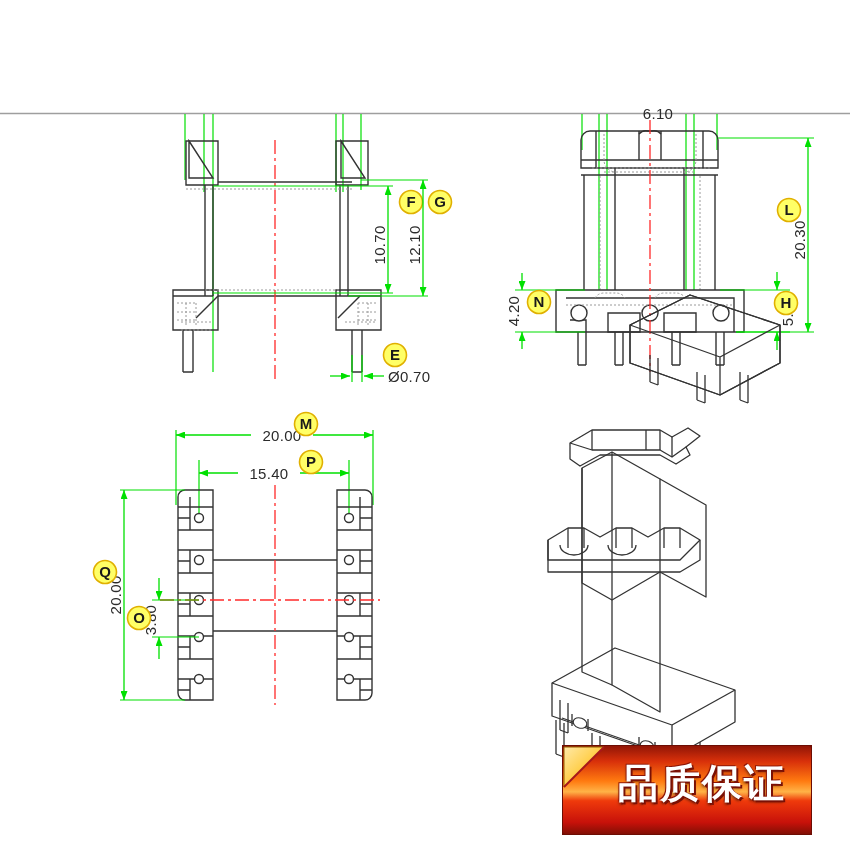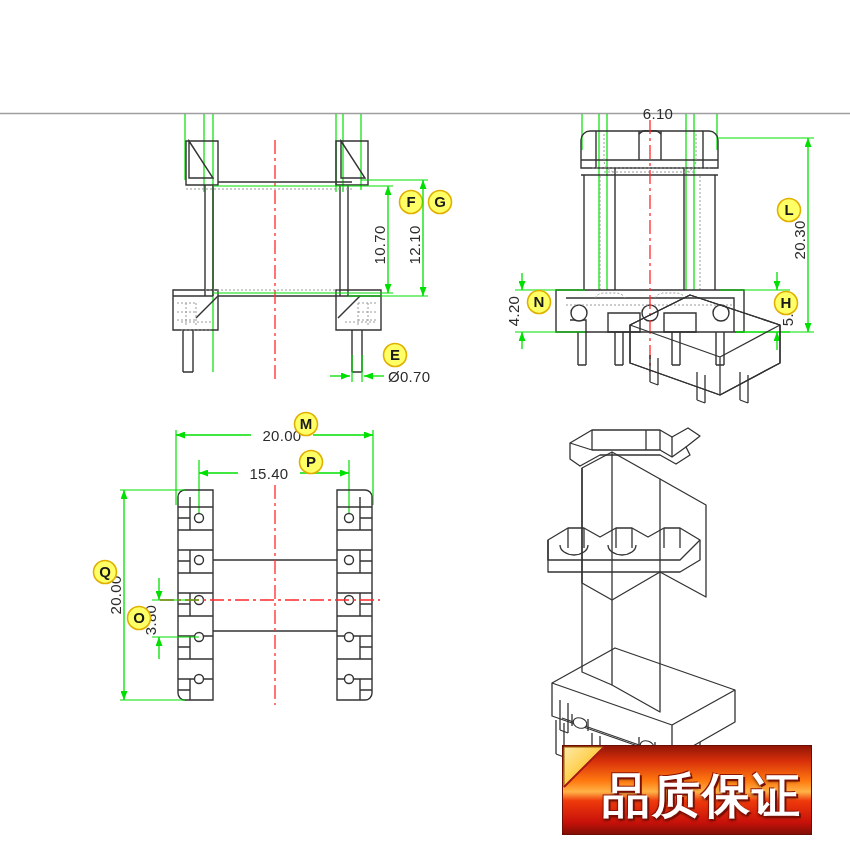--- a/index.html
+++ b/index.html
@@ -5,24 +5,23 @@
   html,body{margin:0;padding:0;background:#fff;}
   body{width:850px;height:850px;overflow:hidden;
        font-family:"Liberation Sans","DejaVu Sans",sans-serif;}
   #sheet{position:relative;width:850px;height:850px;background:#ffffff;}
   svg{display:block;}
   .dimtxt{font-family:"Liberation Sans","DejaVu Sans",sans-serif;font-size:15px;fill:#2b2b2b;letter-spacing:.3px;}
   .balloontxt{font-family:"Liberation Sans","DejaVu Sans",sans-serif;font-size:15px;font-weight:bold;fill:#1a1a1a;}
   .badge{position:absolute;}
   .badgetxt{
      font-family:"DejaVu Sans","Liberation Sans",sans-serif;
-     font-weight:bold;font-size:48px;color:#ffffff;
+     font-weight:bold;font-size:40px;color:#ffffff;
      letter-spacing:2px;
      text-shadow: 2px 2px 0 #7a1005, -1px -1px 0 #8d1406, 0 2px 3px rgba(0,0,0,.55);
-     margin-top: 8px;
   }
 </style>
 </head>
 <body>
 
 <div id="sheet">
 
   <svg width="850" height="850" viewBox="0 0 850 850">
 
     <defs>

